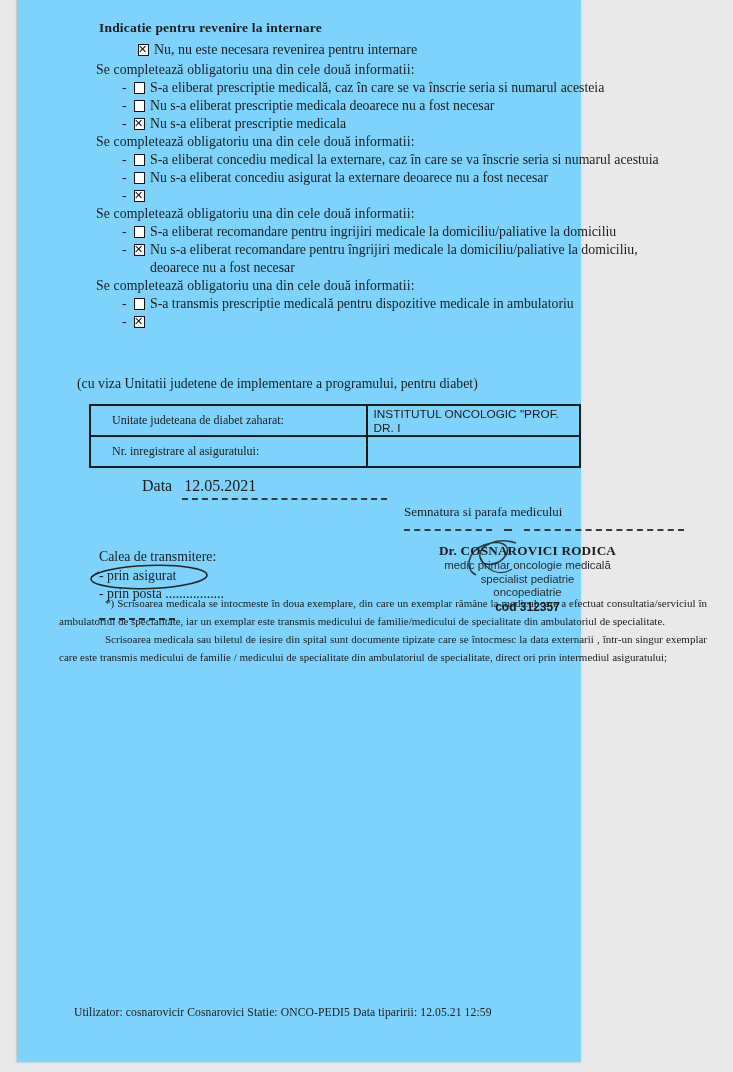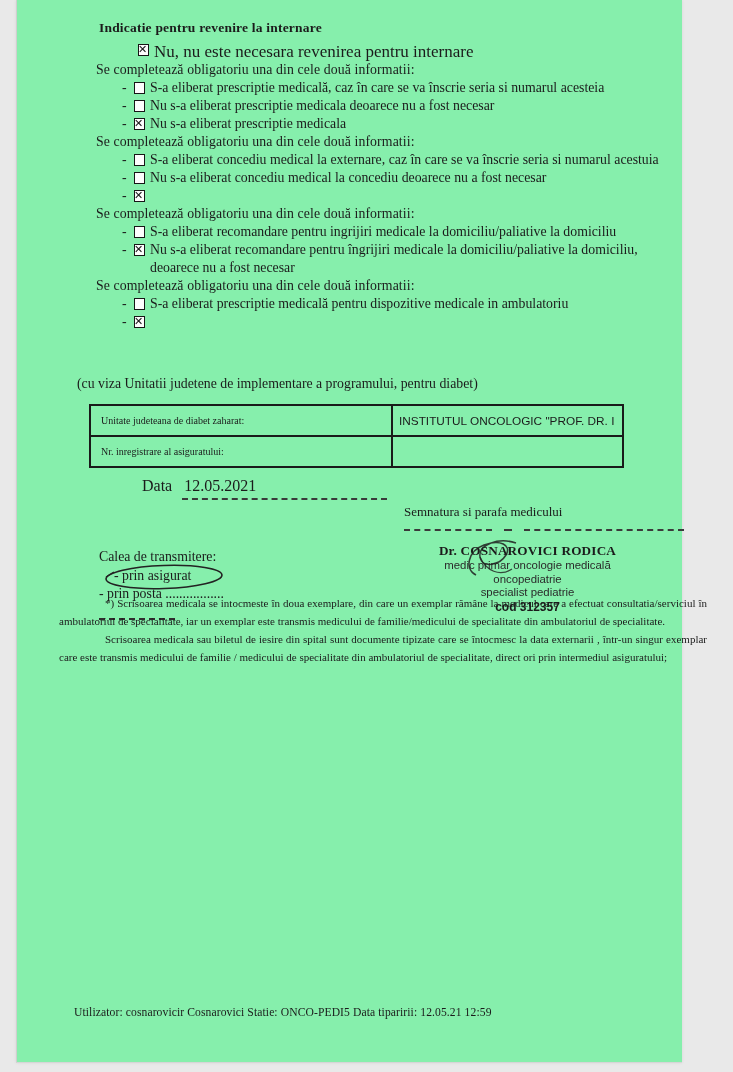--- a/index.html
+++ b/index.html
@@ -4,31 +4,31 @@
 <style>
   * { margin:0; padding:0; box-sizing:border-box; }
   html,body { width:733px; height:1072px; overflow:hidden; }
   body {
     background:#e9e9e9;
     font-family:"Liberation Serif", serif;
     color:#1b1b1b;
   }
   .page {
     position:absolute;
-    left:16px; top:0; width:666px; height:1063px;
-    background:#86efac;
+    left:16px; top:0; width:565px; height:1063px;
+    background:#7dd3fc;
     border-left:1px solid #cfcfcf;
     border-bottom:1px solid #d6d6d6;
     box-shadow:0 0 3px rgba(0,0,0,0.08);
   }
 
   
   .indication { position:absolute; left:82px; top:20px; }
   .ind-title { font-weight:bold; font-size:13.5px; letter-spacing:0.2px; }
-  .ind-cb-line { margin-top:6px; margin-left:3px; font-size:17px; display:flex; align-items:flex-start;padding-left:36px; }
+  .ind-cb-line { margin-top:6px; margin-left:3px; font-size:14px; display:flex; align-items:flex-start;padding-left:36px; }
 
   
   .checkbox {
     display:inline-block; width:11px; height:12px;
     border:1.4px solid #161616;
     margin-right:5px; margin-top:2px;
     position:relative; flex:0 0 auto;
     background:#fdfdfd;
   }
   .checkbox[data-checked="true"]::after {
@@ -52,38 +52,38 @@
 
   
   .info-table {
     position:absolute; left:72px; top:404px;
     border-collapse:collapse;
   }
   .info-table td {
     border:2px solid #1a1a1a;
     height:31px; vertical-align:middle;
   }
-  .info-table td.c1 { width:302px; padding-left:10px; font-size:10px; }
+  .info-table td.c1 { width:302px; padding-left:21px; font-size:12px; }
   .info-table td.c2 { width:231px; padding-left:6px; font-family:"Liberation Sans", sans-serif; font-size:11.8px; }
 
   
   .date-line { position:absolute; left:89px; top:477px; font-size:16px;margin-left:36px; }
   .date-line .lbl { margin-right:12px; }
   .date-dashes { border-top:2px dashed #3a3a3a; width:205px; margin-left:40px; margin-top:3px; }
 
   
   .sign-block { position:absolute; left:387px; top:504px; width:280px; font-size:13px; }
   .dash-row { margin-top:9px; display:flex; align-items:center; }
   .dash-row .seg1 { border-top:2px dashed #3a3a3a; width:88px; }
   .dash-row .seg2 { border-top:2px dashed #3a3a3a; width:8px; margin-left:12px; }
   .dash-row .seg3 { border-top:2px dashed #3a3a3a; width:160px; margin-left:12px; }
 
   
   .trans-block { position:absolute; left:82px; top:548px; font-size:13.8px; line-height:18.5px; }
-  .trans-opt0 { position:relative; display:inline-block;margin-left:15px; }
+  .trans-opt0 { position:relative; display:inline-block; }
   .trans-ellipse { position:absolute; left:-12px; top:-5px; pointer-events:none; }
   .trans-sep { border-top:2.5px dashed #2e2e2e; width:76px; margin-top:14px; }
 
   
   .stamp-block { position:absolute; left:393px; top:543px; width:235px; text-align:center; }
   .stamp-doctor { font-weight:bold; font-size:13.2px; letter-spacing:0.2px; }
   .stamp-line { font-family:"Liberation Sans", sans-serif; font-size:11.4px; line-height:13.5px; color:#2a2a2a; }
   .stamp-cod { font-family:Liberation Sans, sans-serif; font-weight:bold; font-size:12px; }
   .stamp-sign { position:absolute; left:36px; top:-14px; pointer-events:none; }
 
@@ -131,21 +131,21 @@
     <div class="section">
       <div class="section-header">Se completează obligatoriu una din cele două informatii:</div>
       <div class="item">
         <span class="dash">-</span>
         <span class="checkbox" data-checked="false"></span>
         <span class="label">S-a eliberat concediu medical la externare, caz în care se va înscrie seria si numarul acestuia</span>
       </div>
       <div class="item">
         <span class="dash">-</span>
         <span class="checkbox" data-checked="false"></span>
-        <span class="label">Nu s-a eliberat concediu medical la concediu deoarece nu a fost necesar</span>
+        <span class="label">Nu s-a eliberat concediu asigurat la externare deoarece nu a fost necesar</span>
       </div>
       <div class="item">
         <span class="dash">-</span>
         <span class="checkbox" data-checked="true"></span>
       </div>
     </div>
 
     <div class="section">
       <div class="section-header">Se completează obligatoriu una din cele două informatii:</div>
       <div class="item">
@@ -159,21 +159,21 @@
         <span class="label">Nu s-a eliberat recomandare pentru îngrijiri medicale la domiciliu/paliative la domiciliu,
 deoarece nu a fost necesar</span>
       </div>
     </div>
 
     <div class="section">
       <div class="section-header">Se completează obligatoriu una din cele două informatii:</div>
       <div class="item">
         <span class="dash">-</span>
         <span class="checkbox" data-checked="false"></span>
-        <span class="label">S-a eliberat prescriptie medicală pentru dispozitive medicale in ambulatoriu</span>
+        <span class="label">S-a transmis prescriptie medicală pentru dispozitive medicale in ambulatoriu</span>
       </div>
       <div class="item">
         <span class="dash">-</span>
         <span class="checkbox" data-checked="true"></span>
       </div>
     </div>
 
   </div>
 
   <div class="diabet-note">(cu viza Unitatii judetene de implementare a programului, pentru diabet)</div>
@@ -214,22 +214,22 @@
         <path d="M4,15 L12,10" fill="none" stroke="#232323" stroke-width="1.4"></path>
       </svg>
     </div>
     <div>- prin posta .................</div>
     <div class="trans-sep"></div>
   </div>
 
   <div class="stamp-block">
     <div class="stamp-doctor">Dr. COSNAROVICI RODICA</div>
     <div class="stamp-line">medic primar oncologie medicală</div>
+    <div class="stamp-line">specialist pediatrie</div>
     <div class="stamp-line">oncopediatrie</div>
-    <div class="stamp-line">specialist pediatrie</div>
     <div class="stamp-cod">cod 312357</div>
     <svg class="stamp-sign" width="110" height="60" viewBox="0 0 110 60">
       <path d="M30,46 C18,40 22,22 38,16 C54,10 66,16 60,26 C54,36 36,40 34,28 C32,16 52,8 70,14" fill="none" stroke="#1f1f1f" stroke-width="1.5" opacity="0.85"></path>
       <path d="M34,28 C40,42 54,48 66,40" fill="none" stroke="#1f1f1f" stroke-width="1.3" opacity="0.8"></path>
     </svg>
   </div>
 
   <div class="footnotes">
     <p>*) Scrisoarea medicala se intocmeste în doua exemplare, din care un exemplar rămâne la medicul care a efectuat consultatia/serviciul în ambulatoriul de specialitate, iar un  exemplar  este  transmis medicului de familie/medicului de specialitate din ambulatoriul de specialitate.</p>
     <p>Scrisoarea medicala sau biletul de iesire din spital sunt  documente  tipizate care se întocmesc la data externarii , într-un  singur  exemplar  care  este  transmis  medicului de  familie /  medicului  de specialitate din ambulatoriul de specialitate, direct ori prin intermediul asiguratului;</p>

